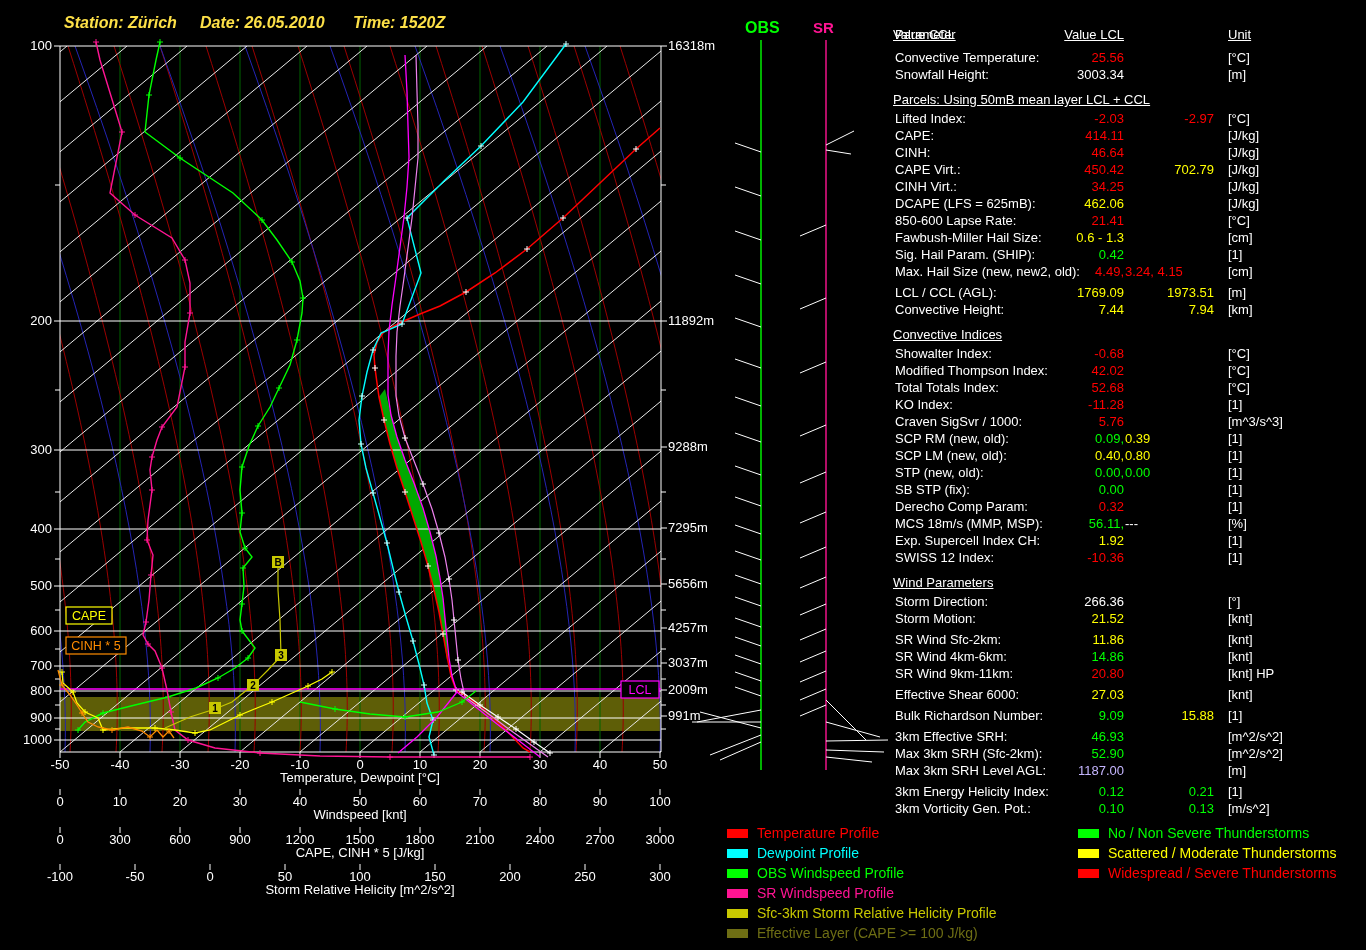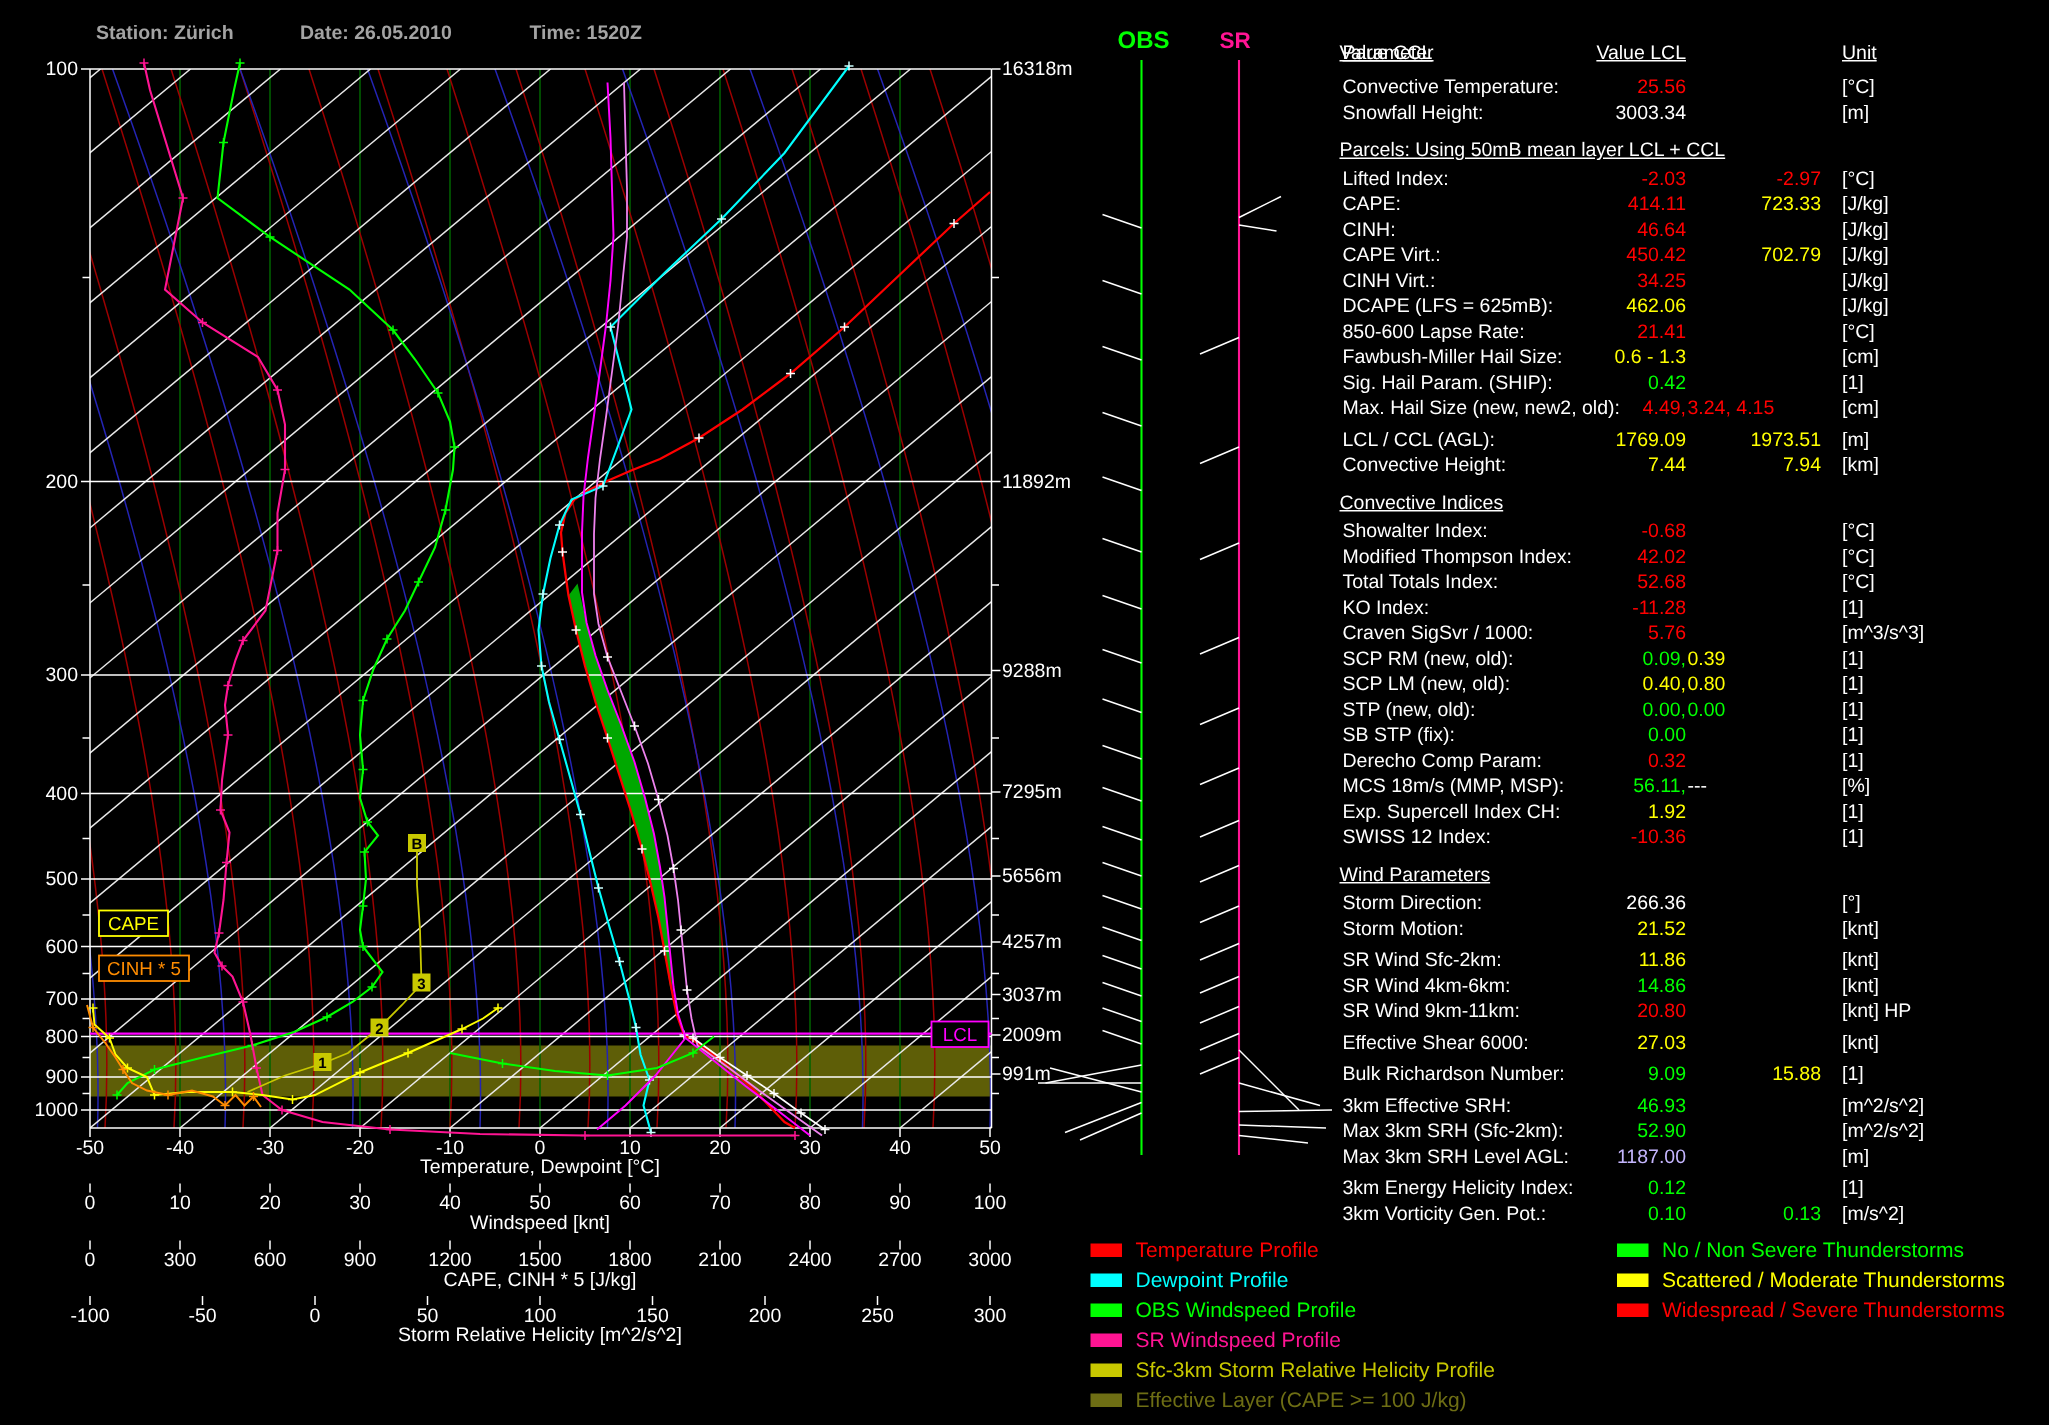--- a/index.html
+++ b/index.html
@@ -1,18 +1,18 @@
 <!DOCTYPE html>
 <html><head>
 <meta charset="utf-8">
 <style>
   html,body{margin:0;padding:0;background:#000;}
   #app{position:relative;width:1366px;height:950px;background:#000;overflow:hidden;
        font-family:"Liberation Sans",sans-serif;color:#fff;}
-  .hdr{position:absolute;top:14px;font-size:13px;font-weight:bold;color:#a3a3a3;white-space:nowrap;}
+  .hdr{position:absolute;top:14px;font-size:16px;font-weight:bold;color:#fde047;white-space:nowrap;font-style:italic;}
   #hdr-station{left:64px;} #hdr-date{left:200px;} #hdr-time{left:353px;}
   #obs-col-label{position:absolute;left:745px;top:19px;font-size:16px;font-weight:bold;}
   #sr-col-label{position:absolute;left:813px;top:19px;font-size:15px;font-weight:bold;}
   #chart-svg{position:absolute;left:0;top:0;}
   
   #param-table{position:absolute;left:893px;top:26px;width:475px;font-size:13px;line-height:17px;}
   .thead{position:relative;height:19px;margin-bottom:4px;}
   .thead span{text-decoration:underline;}
   .h-par{position:absolute;left:2px;}
   .h-lcl{position:absolute;left:0;width:231px;text-align:right;white-space:nowrap;}
@@ -397,21 +397,20 @@
         <div class="tsec"><span class="">Parcels: Using 50mB mean layer LCL + CCL</span></div>
         <div class="trow">
           <span class="lbl">Lifted Index:</span>
           <span class="vlcl" style="color: rgb(255, 0, 0);">-2.03</span>
           <span class="vccl" style="color: rgb(255, 0, 0);">-2.97</span>
           <span class="unit">[°C]</span>
         </div>
         <div class="trow">
           <span class="lbl">CAPE:</span>
           <span class="vlcl" style="color: rgb(255, 0, 0);">414.11</span>
-          <span class="vccl" style="color: rgb(255, 255, 0);">723.33</span>
           <span class="unit">[J/kg]</span>
         </div>
         <div class="trow">
           <span class="lbl">CINH:</span>
           <span class="vlcl" style="color: rgb(255, 0, 0);">46.64</span>
           <span class="unit">[J/kg]</span>
         </div>
         <div class="trow">
           <span class="lbl">CAPE Virt.:</span>
           <span class="vlcl" style="color: rgb(255, 0, 0);">450.42</span>
@@ -579,20 +578,21 @@
           <span class="unit">[m^2/s^2]</span>
         </div>
         <div class="trow">
           <span class="lbl">Max 3km SRH Level AGL:</span>
           <span class="vlcl" style="color: #c4b5fd;">1187.00</span>
           <span class="unit">[m]</span>
         </div>
         <div class="trow gap">
           <span class="lbl">3km Energy Helicity Index:</span>
           <span class="vlcl" style="color: rgb(0, 255, 0);">0.12</span>
+          <span class="vccl" style="color: rgb(0, 255, 0);">0.21</span>
           <span class="unit">[1]</span>
         </div>
         <div class="trow">
           <span class="lbl">3km Vorticity Gen. Pot.:</span>
           <span class="vlcl" style="color: rgb(0, 255, 0);">0.10</span>
           <span class="vccl" style="color: rgb(0, 255, 0);">0.13</span>
           <span class="unit">[m/s^2]</span>
         </div>
       </div>
   </div>

